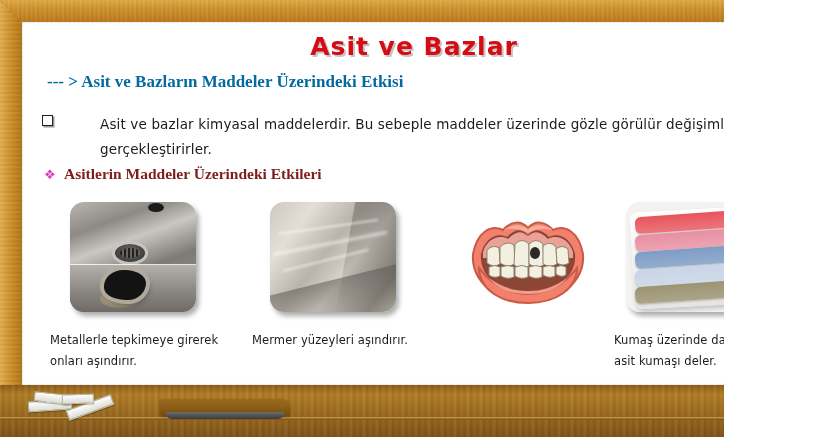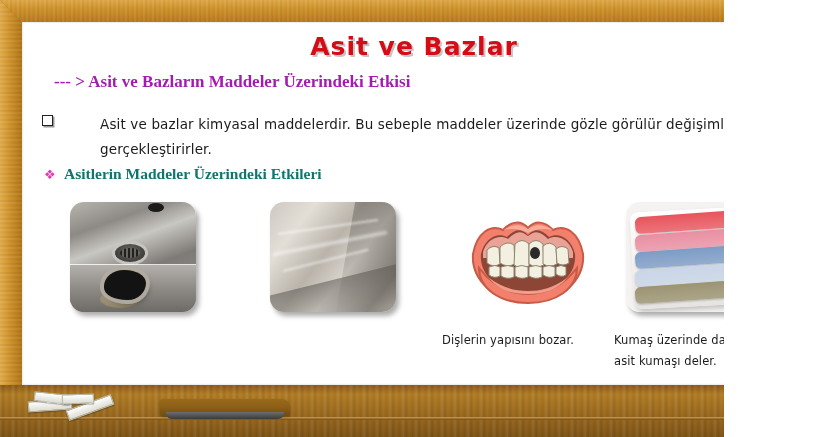--- a/index.html
+++ b/index.html
@@ -114,25 +114,25 @@
     font-family: "DejaVu Sans", sans-serif;
     font-weight: bold;
     font-size: 25px;
     letter-spacing: 1px;
     color: #d60b14;
     text-shadow: 2px 2px 0 rgba(150,150,150,.55);
   }
 
   #subtitle {
     position:absolute;
-    left: 32px; top: 50px;
+    left: 25px; top: 50px;
     font-family: "Liberation Serif", "DejaVu Serif", serif;
     font-weight: bold;
     font-size: 17px;
-    color: #a21caf;
+    color: #0369a1;
     white-space: nowrap;
   }
 
   #para-row {
     position:absolute;
     left: 20px; top: 90px;
     width: 720px;
     display: flex;
     align-items: flex-start;
   }
@@ -168,21 +168,21 @@
     flex: 0 0 20px;
     color: #e33ab0;
     font-size: 13px;
     line-height: 1;
     text-align: left;
   }
   #pink-text {
     font-family: "Liberation Serif", "DejaVu Serif", serif;
     font-weight: bold;
     font-size: 15.5px;
-    color: #0f766e;
+    color: #7f1d1d;
     white-space: nowrap;
   }
 
   
   #pics {
     position:absolute;
     left: 0; top: 180px; width: 784px; height: 120px;
   }
   .pic {
     position:absolute;
@@ -425,17 +425,18 @@
           <div class="towel-base"></div>
           <div class="towel" style="top: 10%; background: linear-gradient(rgb(232, 84, 92), rgba(232, 84, 92, 0.8));"></div>
           <div class="towel" style="top: 26%; background: linear-gradient(rgb(233, 143, 162), rgba(233, 143, 162, 0.8));"></div>
           <div class="towel" style="top: 42%; background: linear-gradient(rgb(125, 156, 198), rgba(125, 156, 198, 0.8));"></div>
           <div class="towel" style="top: 58%; background: linear-gradient(rgb(201, 214, 232), rgba(201, 214, 232, 0.8));"></div>
           <div class="towel" style="top: 74%; background: linear-gradient(rgb(156, 148, 114), rgba(156, 148, 114, 0.8));"></div>
         </div>
       </div>
     </div>
 
-    <div class="caption" id="cap3">Dişlerin yapısını bozar.</div>
+    <div class="caption" id="cap1">Metallerle tepkimeye girerek onları aşındırır.</div>
+    <div class="caption" id="cap2">Mermer yüzeyleri aşındırır.</div>
     <div class="caption" id="cap4">Kumaş üzerinde damlatılan asit kumaşı deler.</div>
 
   </div>
 </div>
 
 </body></html>

